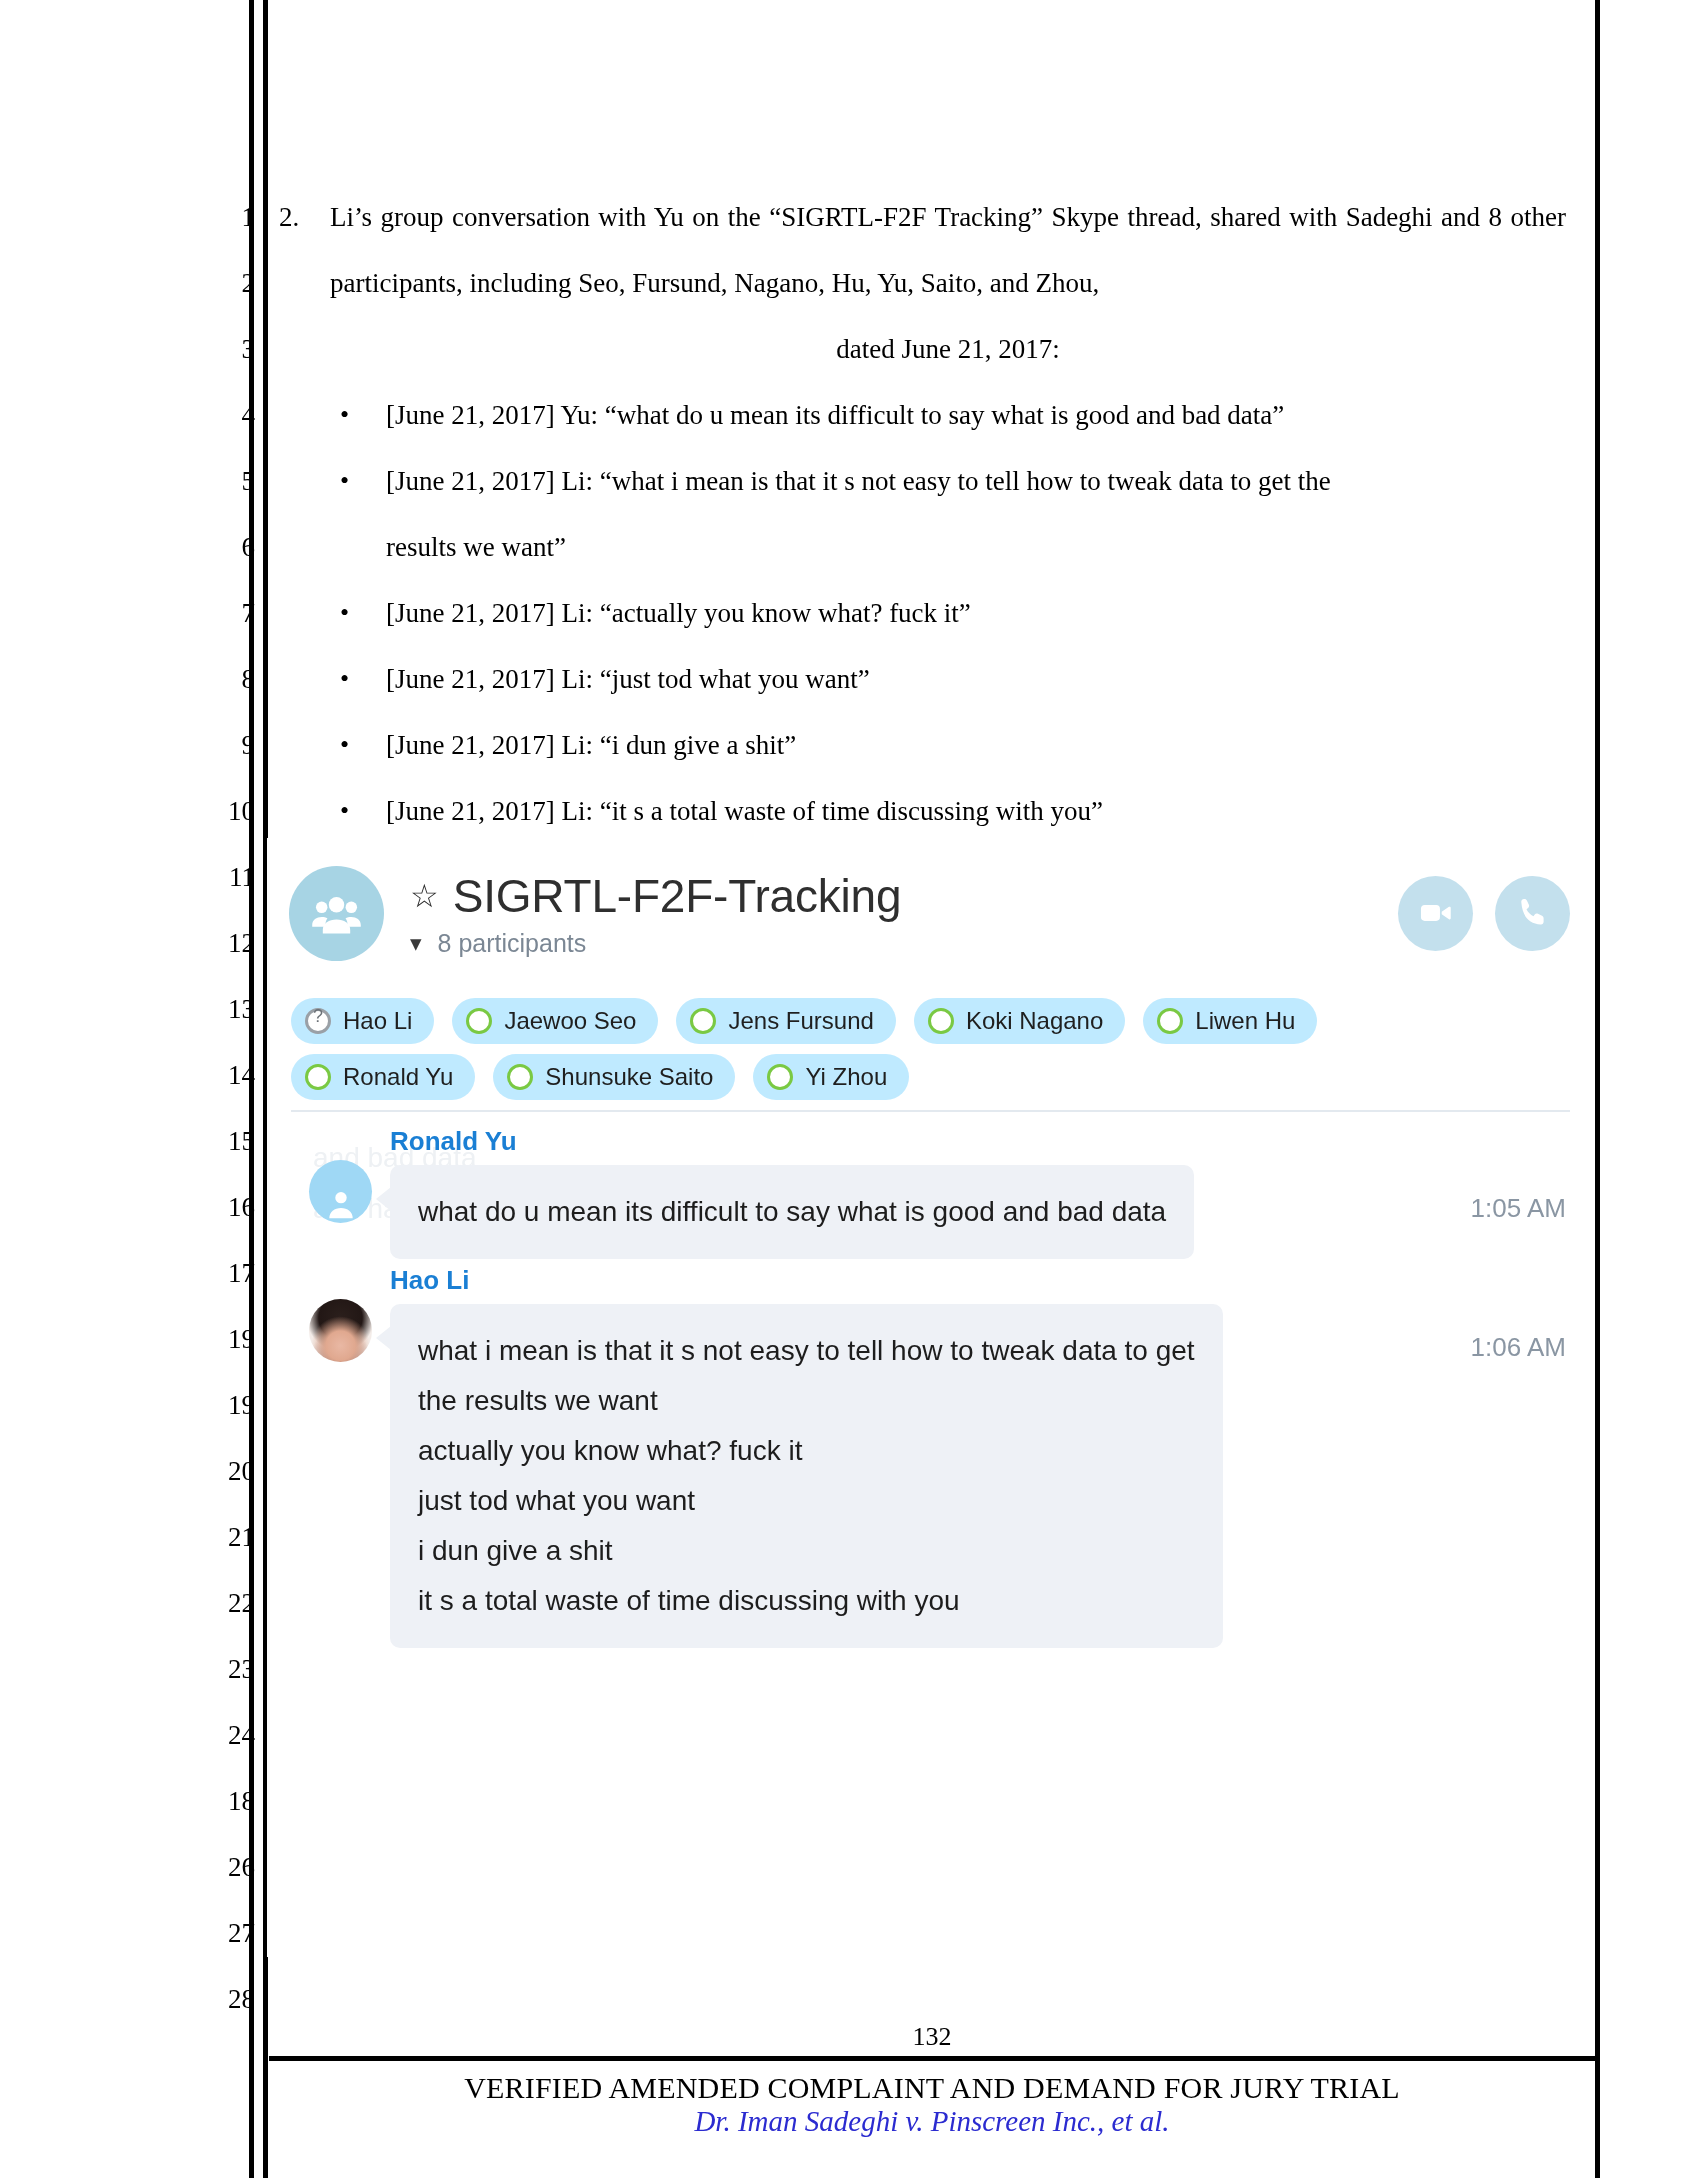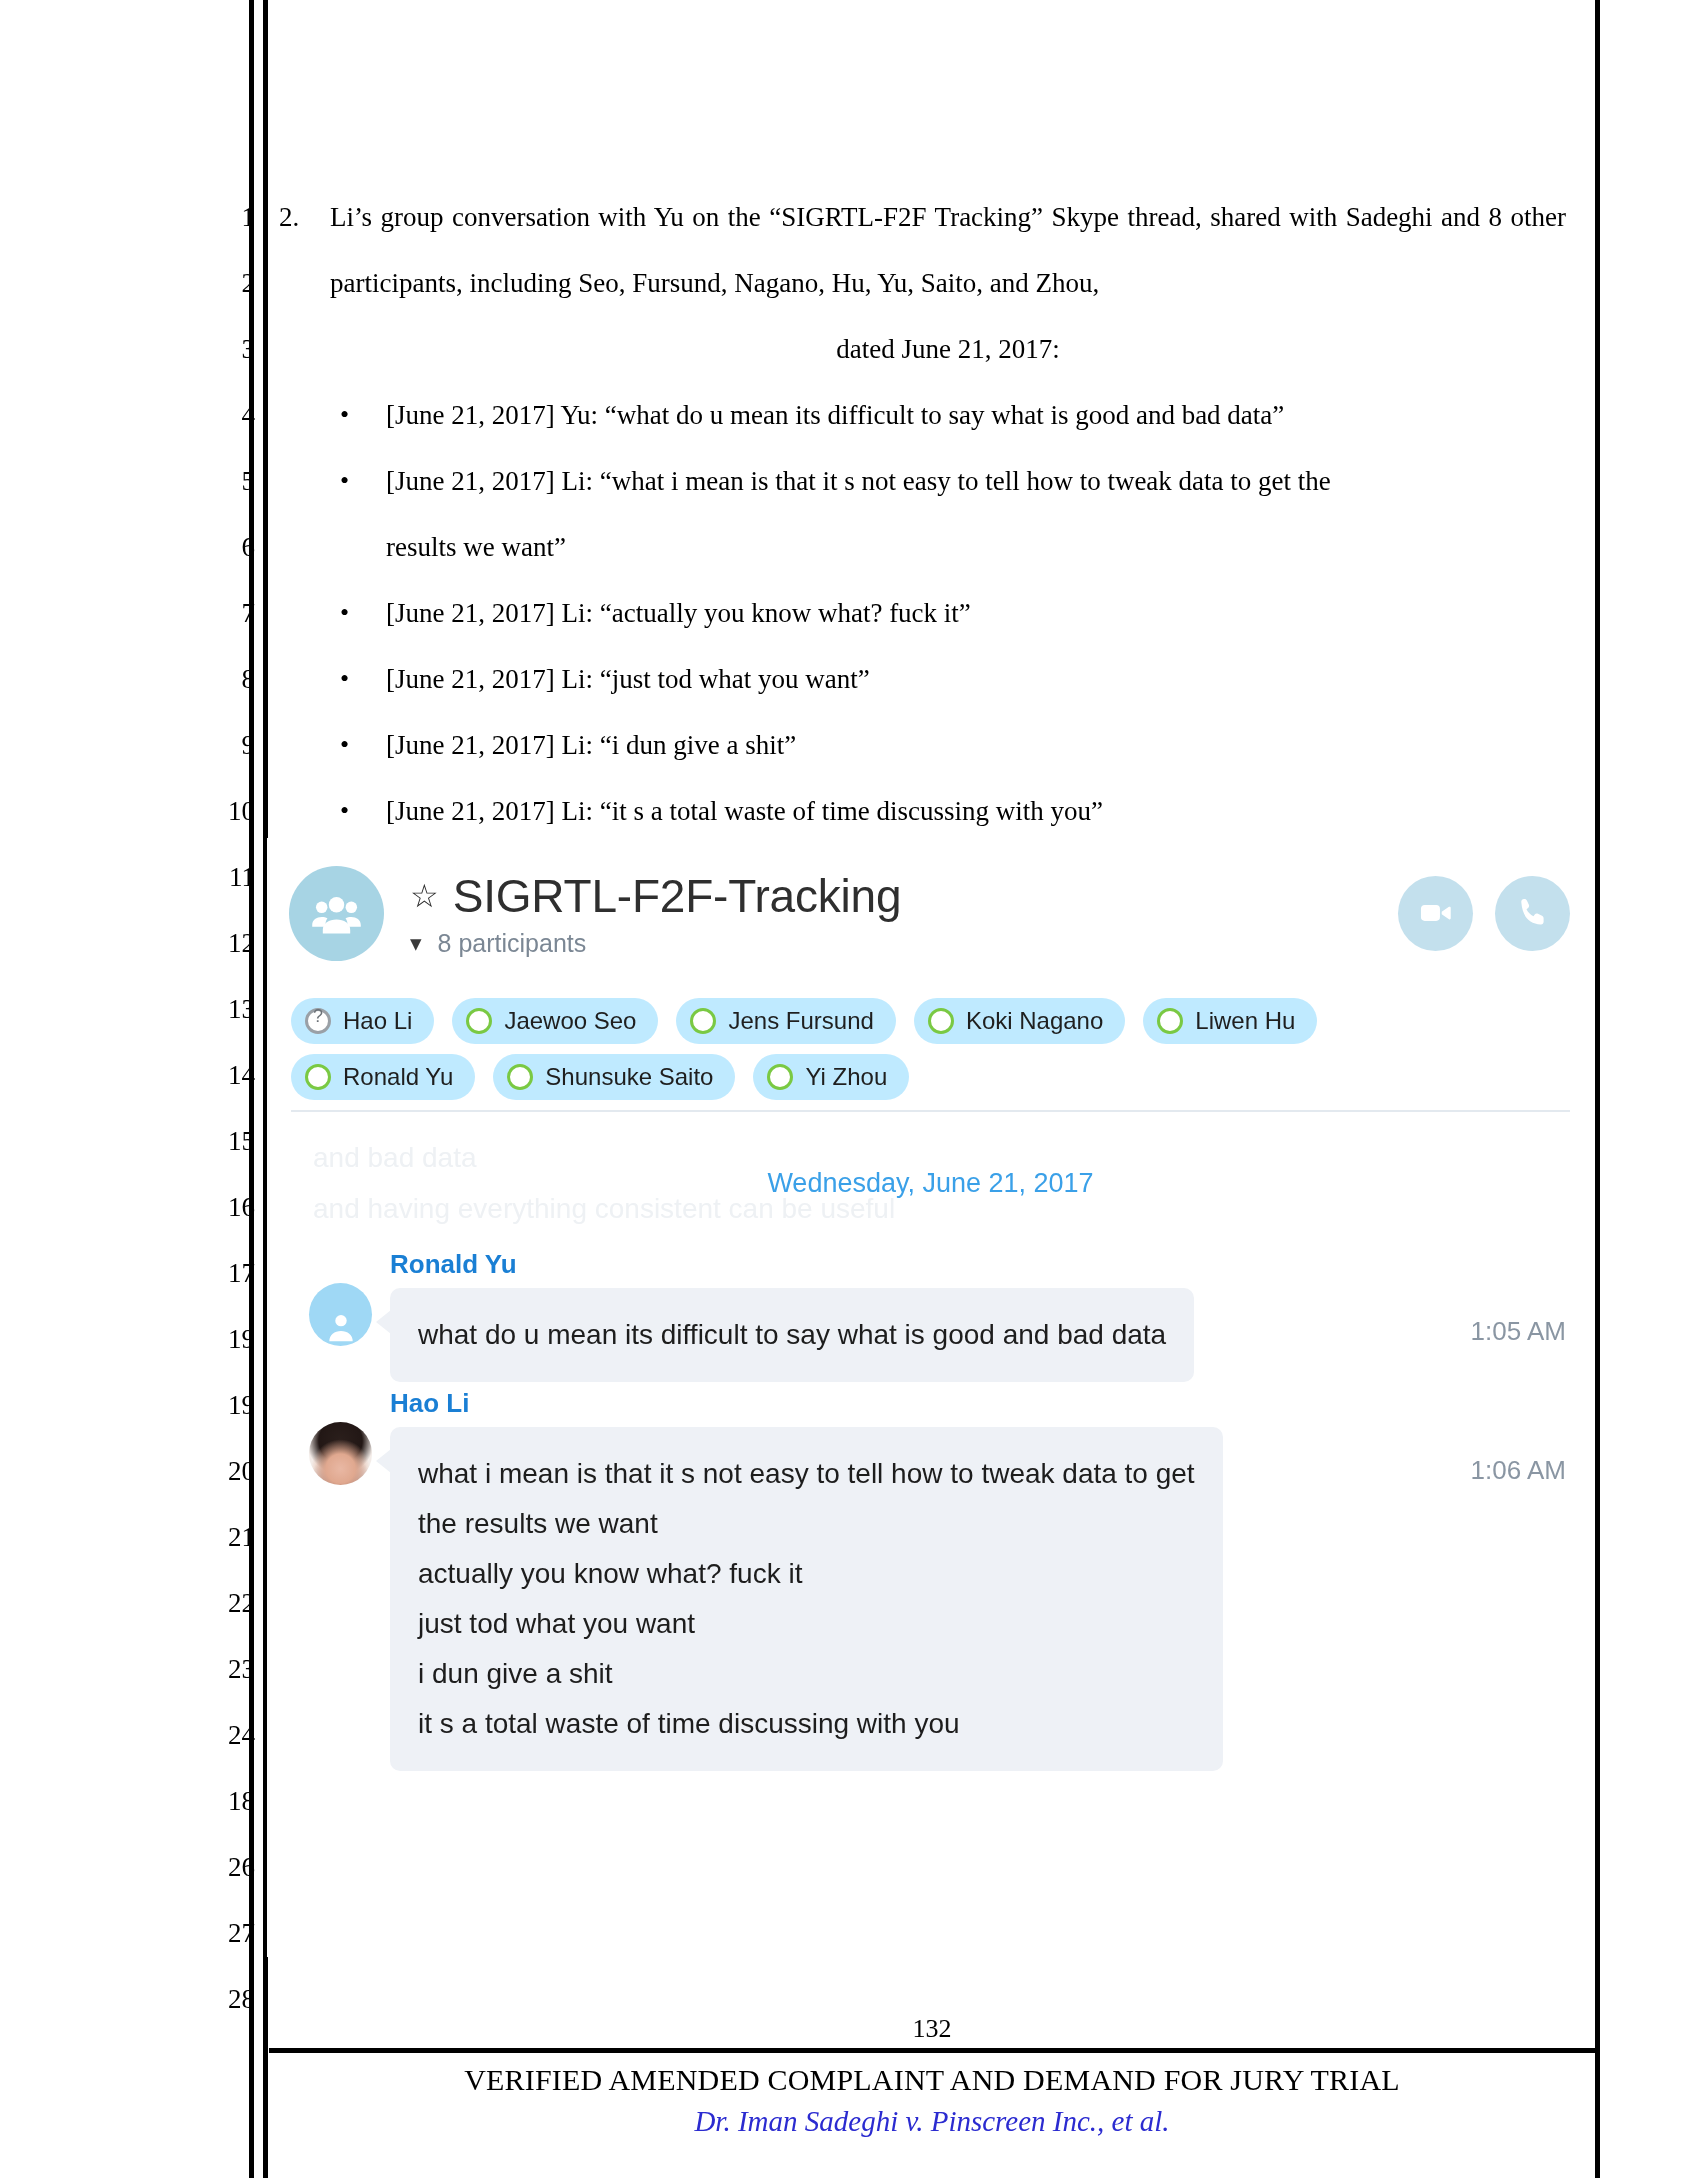--- a/index.html
+++ b/index.html
@@ -345,21 +345,20 @@
   }
   #footer-rule {
     height: 5px;
     background: #000;
     margin-bottom: 10px;
   }
   #footer-title {
     font-size: 30px;
     color: #000;
     letter-spacing: 0.2px;
-    margin-bottom: 8px;
   }
   #footer-case {
     font-size: 29px;
     color: #2b2bd0;
     font-style: italic;
     padding-bottom: 40px;
   }
 </style>
 </head>
 <body>
@@ -524,21 +523,20 @@
       <div class="strip-divider"></div>
     </div>
 
     <div id="messages">
 
       <div class="ghost">
         <div>and bad data</div>
         <div>and having everything consistent can be useful</div>
       </div>
 
-      <div class="date-divider">Wednesday, June 21, 2017</div>
 
       <div class="msg">
         <div class="msg-left">
           <div class="av">
             <svg viewBox="0 0 24 24" aria-hidden="true">
               <circle cx="12" cy="8" r="3.6"></circle>
               <path d="M4.6 21c0-4 3.3-6.4 7.4-6.4s7.4 2.4 7.4 6.4z"></path>
             </svg>
           </div>
         </div>

